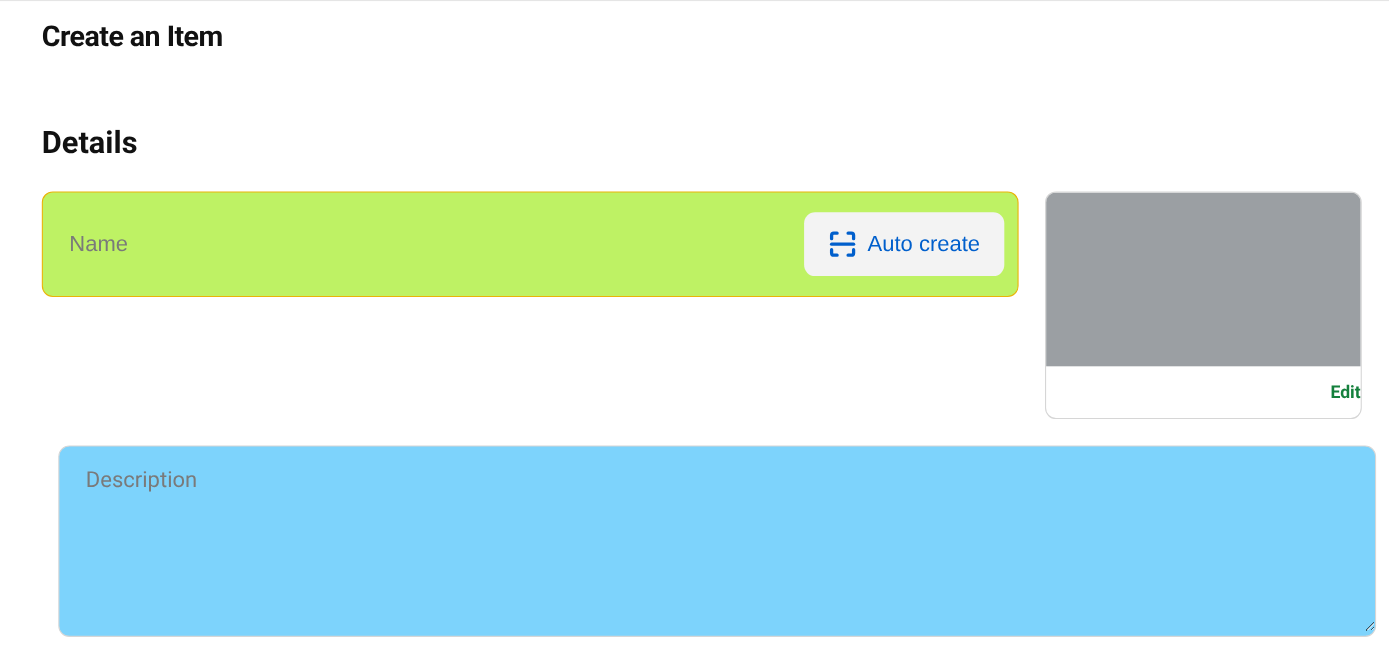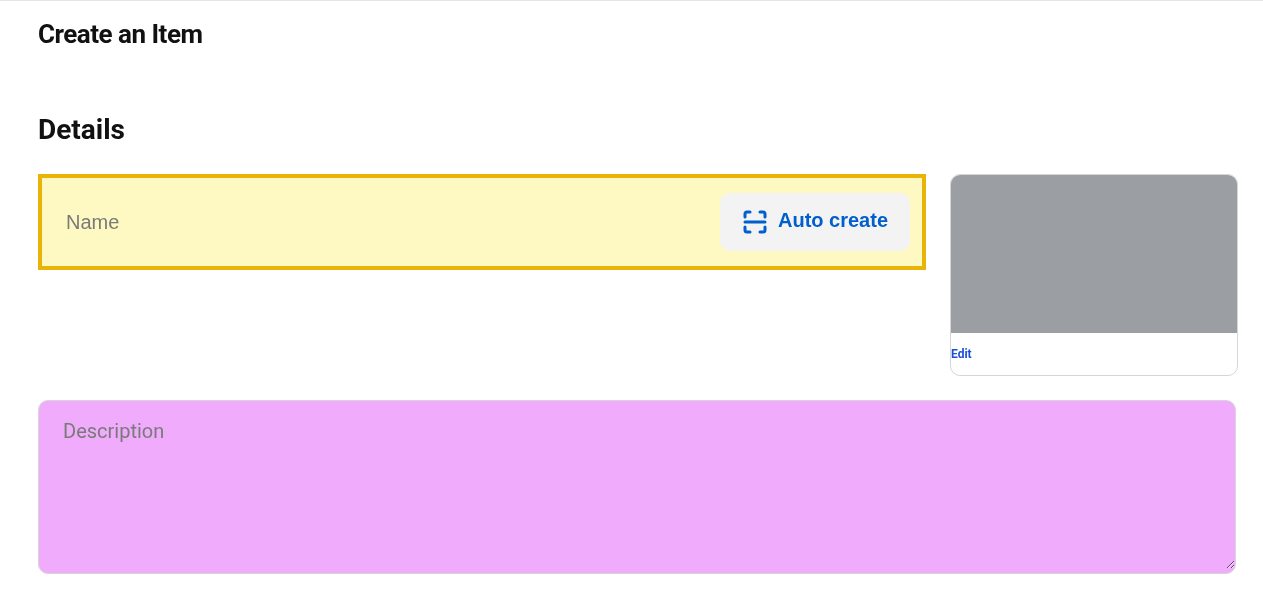--- a/index.html
+++ b/index.html
@@ -35,51 +35,52 @@
     .left-col {
       flex: 0 0 888px;
       display: flex;
       flex-direction: column;
       gap: 22px;
     }
     .right-col {
       flex: 0 0 288px;
     }
     .field-box {
-      border: 4px solid #eab308;
-      border-radius: 0;
-      background: #fef9c3;
+      border: 1px solid #eab308;
+      border-radius: 10px;
+      background: #bef264;
       position: relative;
     }
     .name-box {
       height: 96px;
       display: flex;
       align-items: center;
       padding: 0 12px 0 24px;
     }
     .name-input {
       flex: 1;
       border: none;
       outline: none;
       font-size: 20px;
       color: #111;
       background: transparent;
       height: 100%;
     }
     .name-input::placeholder { color: #7a7a7a; }
     .auto-create-btn {
       display: inline-flex;
+      align-items: center;
       gap: 10px;
       background: #f3f3f3;
       border: none;
       border-radius: 10px;
       padding: 16px 22px;
       cursor: pointer;
       font-size: 20px;
-      font-weight: 700;
+      font-weight: 400;
       color: #005fcc;
     }
     .auto-create-btn svg { display: block; }
     .category-box {
       height: 96px;
       display: flex;
       align-items: center;
       padding: 0 24px;
       cursor: pointer;
       justify-content: space-between;
@@ -94,32 +95,33 @@
       border-radius: 10px;
       overflow: hidden;
       background: #fff;
     }
     .image-preview {
       background: #9b9fa3;
       height: 158px;
       width: 100%;
     }
     .image-edit {
-      text-align: left;
+      text-align: right;
       padding: 14px 0;
-      font-size: 12px;
+      font-size: 16px;
       font-weight: 700;
-      color: #1d4ed8;
+      color: #15803d;
       cursor: pointer;
     }
     .description-box {
       border: 1px solid #d6d6d6;
       border-radius: 10px;
-      background: #f0abfc;
+      background: #7dd3fc;
       width: 1198px;
+      margin-left: 15px;
     }
     .description-textarea {
       width: 100%;
       height: 168px;
       border: none;
       outline: none;
       resize: both;
       font-size: 20px;
       color: #111;
       padding: 18px 24px;

